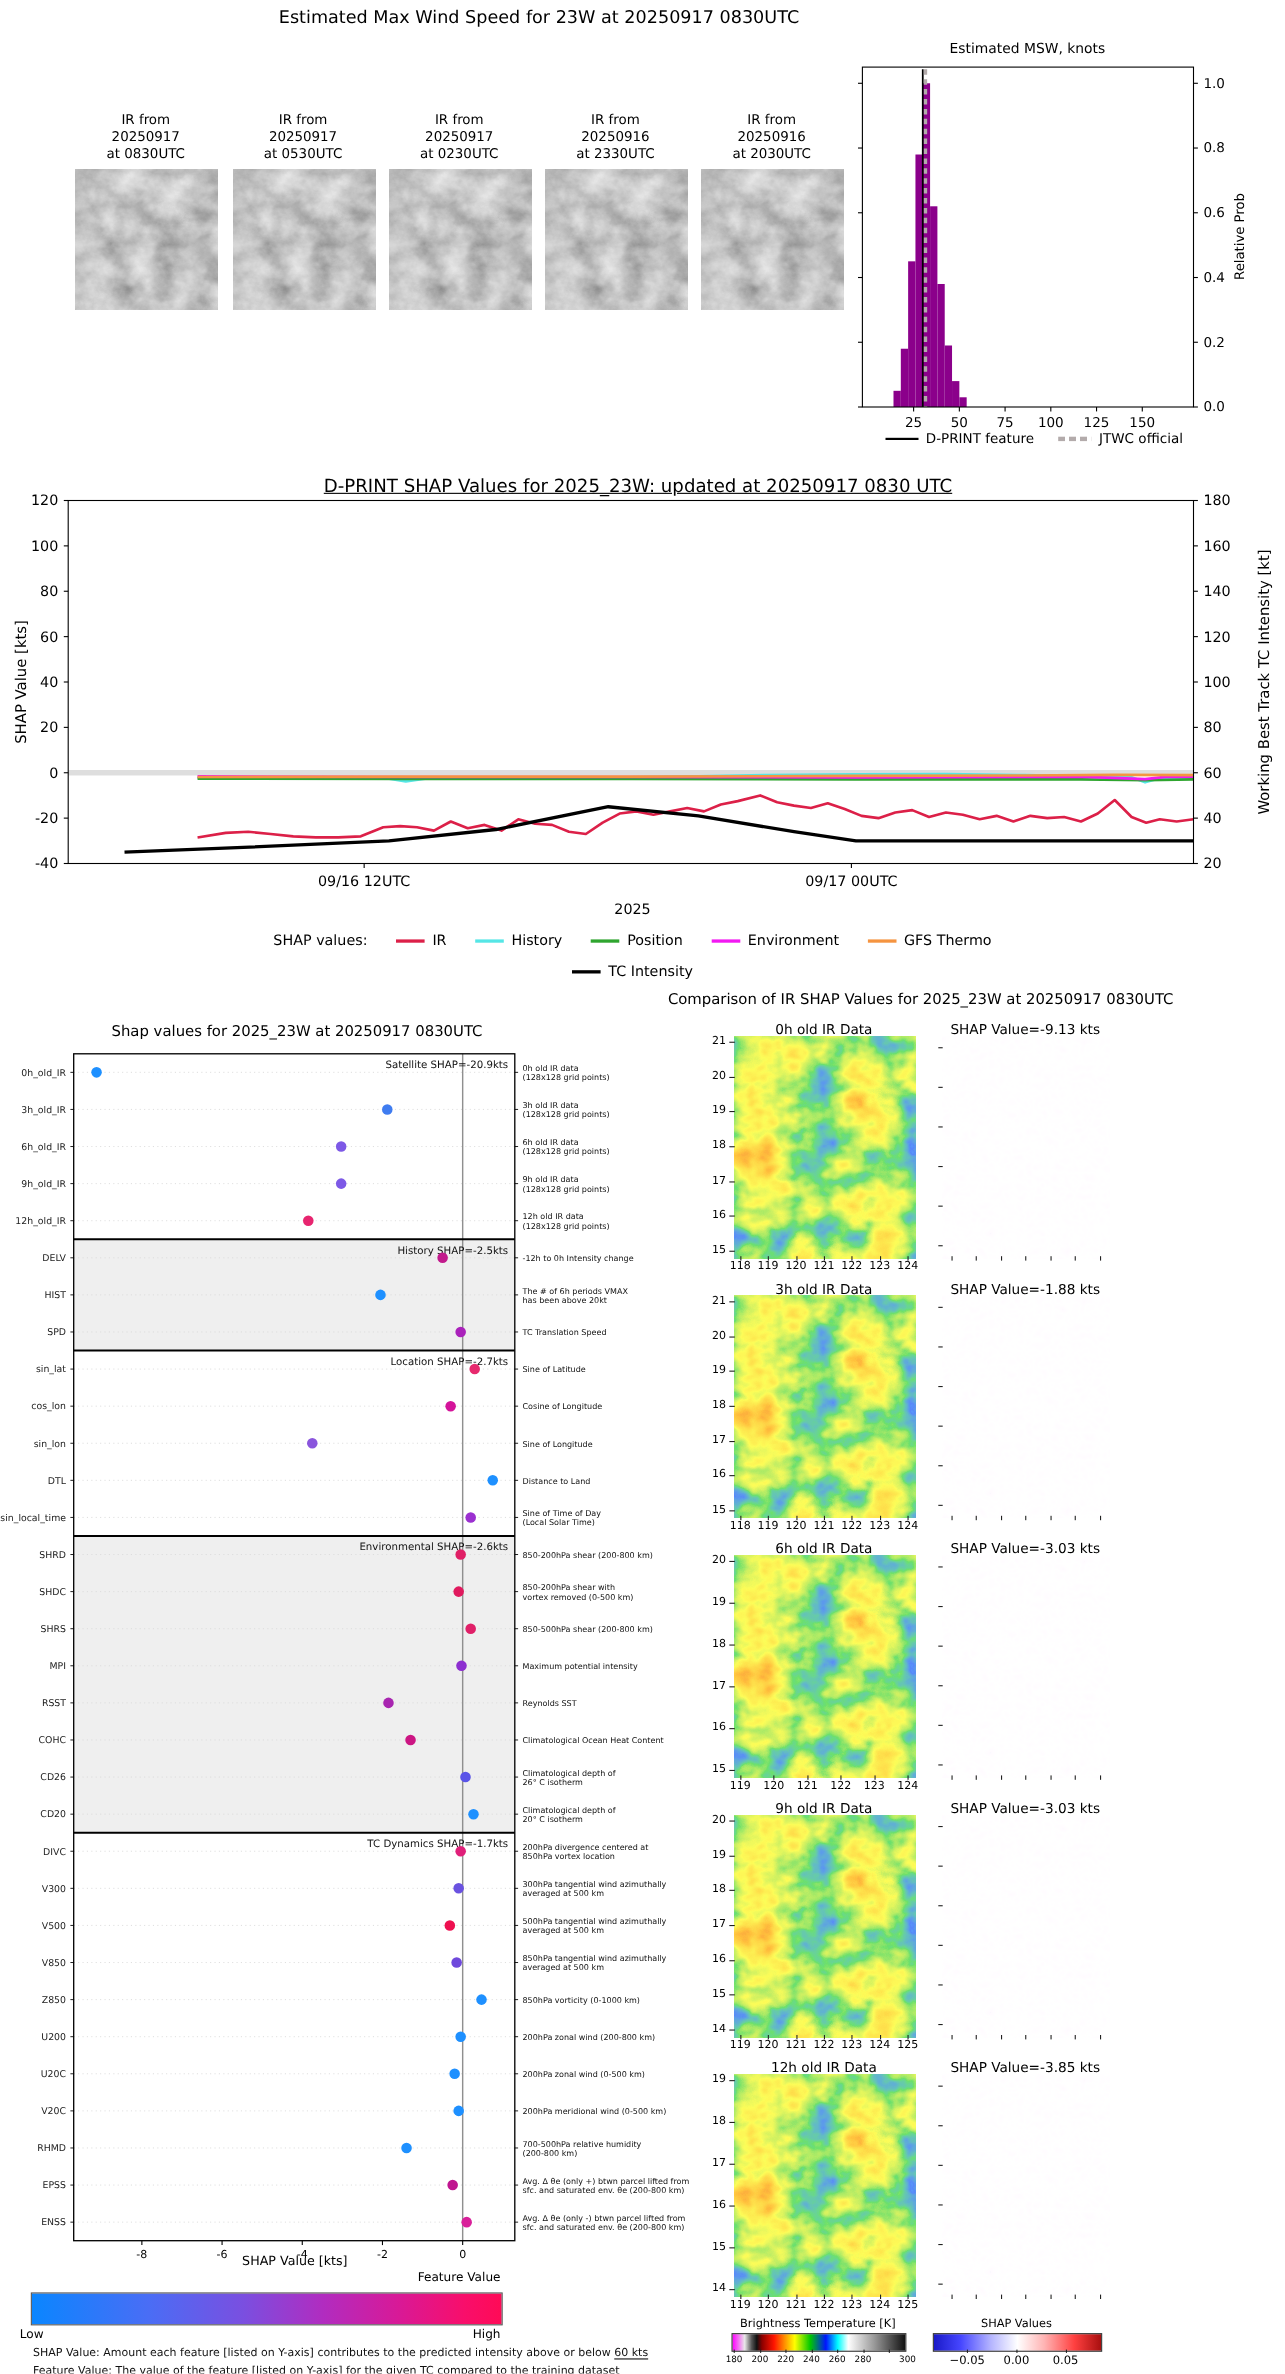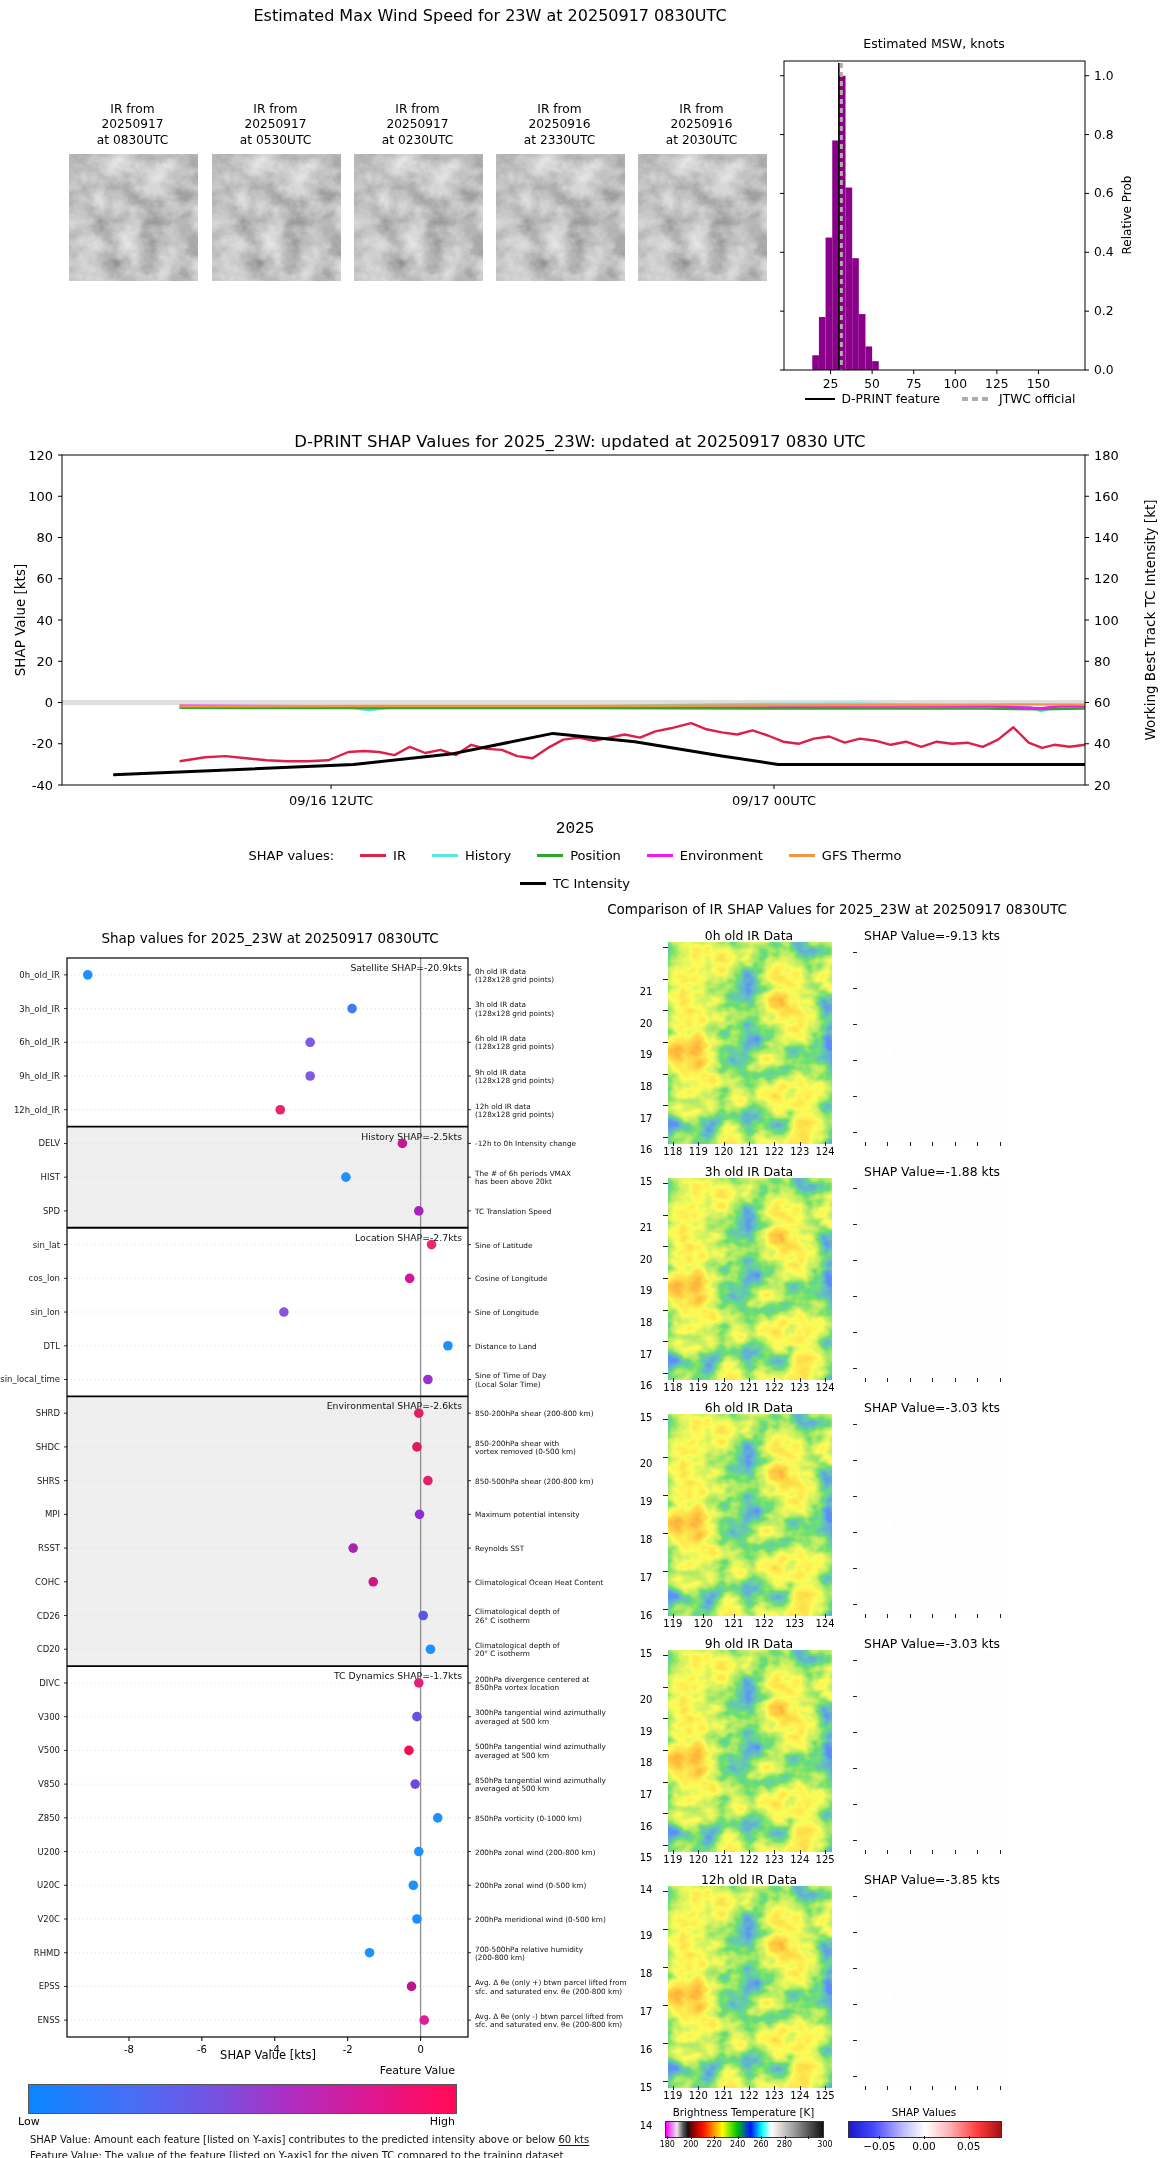--- a/index.html
+++ b/index.html
@@ -15,42 +15,42 @@
   .thumb-label{font-size:12.2px;line-height:1.25;text-align:center;height:52px;}
   .thumb-img{width:127px;height:125px;border:1px solid #222;filter:url(#f-gray);background:#777;}
   #hist-title{left:734px;top:36px;width:400px;font-size:12.6px;}
   #hist-svg{left:784px;top:61px;overflow:visible;}
   #hist-ylabel{left:1127px;top:215px;font-size:12px;}
   #hist-legend{left:740px;top:392px;width:400px;display:flex;justify-content:center;gap:22px;align-items:center;font-size:12.3px;}
   .leg-line{display:inline-block;width:30px;height:2.4px;background:#000;vertical-align:middle;}
   .leg-dash{display:inline-block;width:30px;height:3.4px;vertical-align:middle;
     background:repeating-linear-gradient(90deg,#b3abab 0 6px,transparent 6px 10px);}
   .leg-item{display:flex;align-items:center;gap:7px;}
-  #ts-title{left:0;top:432px;width:1160px;font-size:16.5px;}
+  #ts-title{left:0;top:432px;width:1160px;font-size:16.5px;text-decoration:underline;}
   #ts-ylabel-left{left:20px;top:620px;font-size:13.5px;}
   #ts-ylabel-right{left:1150px;top:620px;font-size:13.5px;}
   #ts-svg{left:62px;top:455px;overflow:visible;}
-  #ts-xlabel{left:0;top:820px;width:1150px;font-size:16px;font-family:Liberation Mono, monospace;}
+  #ts-xlabel{left:0;top:820px;width:1150px;font-size:13px;}
   #ts-legend1{left:0;top:848px;width:1150px;display:flex;justify-content:center;gap:26px;align-items:center;font-size:13px;}
   #ts-legend2{left:0;top:876px;width:1150px;display:flex;justify-content:center;gap:8px;align-items:center;font-size:13px;}
   .sw{display:inline-block;width:26px;height:3px;vertical-align:middle;}
   #dp-title{left:0;top:930px;width:540px;font-size:13.5px;}
   #dp-svg{left:67px;top:958px;overflow:visible;}
   #dp-xlabel{left:100px;top:2048px;width:336px;font-size:11.5px;}
   #fv-title{left:155px;top:2064px;width:300px;text-align:right;font-size:11px;}
   #fv-bar{left:28px;top:2084px;width:427px;height:28px;border:1px solid #555;
     background:linear-gradient(90deg,#0a86ff 0%,#4a6df5 25%,#7a4fe0 45%,#b12cc0 62%,#d81997 78%,#f80e6b 92%,#ff0a56 100%);}
   #fv-low{left:18px;top:2115px;font-size:11px;}
   #fv-high{left:255px;top:2115px;width:200px;text-align:right;font-size:11px;}
   .footnote{left:30px;width:700px;font-size:10px;color:#111;}
   #cmp-title{left:507px;top:901px;width:660px;font-size:13.5px;}
   .cmp-head{position:absolute;text-align:center;font-size:12.4px;}
   .ir-map{position:absolute;width:162px;height:200px;border:1px solid #222;filter:url(#f-ir);background:#888;}
   .bwr-map{position:absolute;width:150px;height:200px;border:1px solid #222;filter:url(#f-bwr);background:#fff;}
-  .ytick-lab{position:absolute;width:28px;text-align:center;font-size:10px;margin-top:45px;}
+  .ytick-lab{position:absolute;width:28px;text-align:right;font-size:10px;}
   .xtick-lab{position:absolute;width:30px;text-align:center;font-size:10px;}
   .tickmark{position:absolute;background:#222;}
   #bt-title{left:640px;top:2106px;width:207px;text-align:center;font-size:10.3px;}
   #bt-bar{left:665px;top:2121px;width:157px;height:15px;border:1px solid #333;
     background:linear-gradient(90deg,#ff00ff 0%,#e8e8e8 7%,#555 11%,#111 14%,#8b0000 17%,#ff1400 24%,#ff8c00 30%,#ffff00 36%,#00c800 45%,#0014ff 54%,#00ffff 61%,#ffffff 67%,#999 82%,#111 100%);}
   #shap-cb-title{left:848px;top:2106px;width:152px;text-align:center;font-size:10.3px;}
   #shap-cb-bar{left:848px;top:2121px;width:152px;height:15px;border:1px solid #333;
     background:linear-gradient(90deg,#1a1ac8 0%,#4646ff 16%,#b4b4ff 34%,#ffffff 50%,#ffb4b4 66%,#ff4040 84%,#a80f0f 100%);}
   .cb-tick{position:absolute;font-size:8px;text-align:center;width:24px;}
   .cb-tick2{position:absolute;font-size:10.5px;text-align:center;width:40px;}

